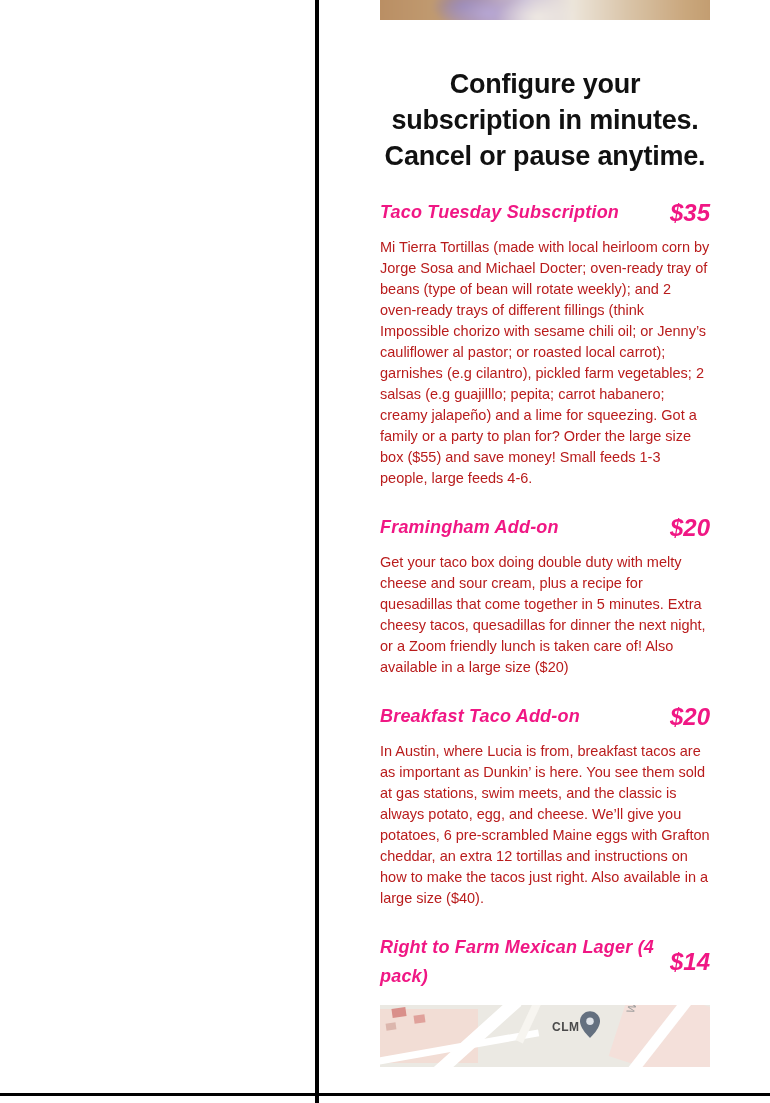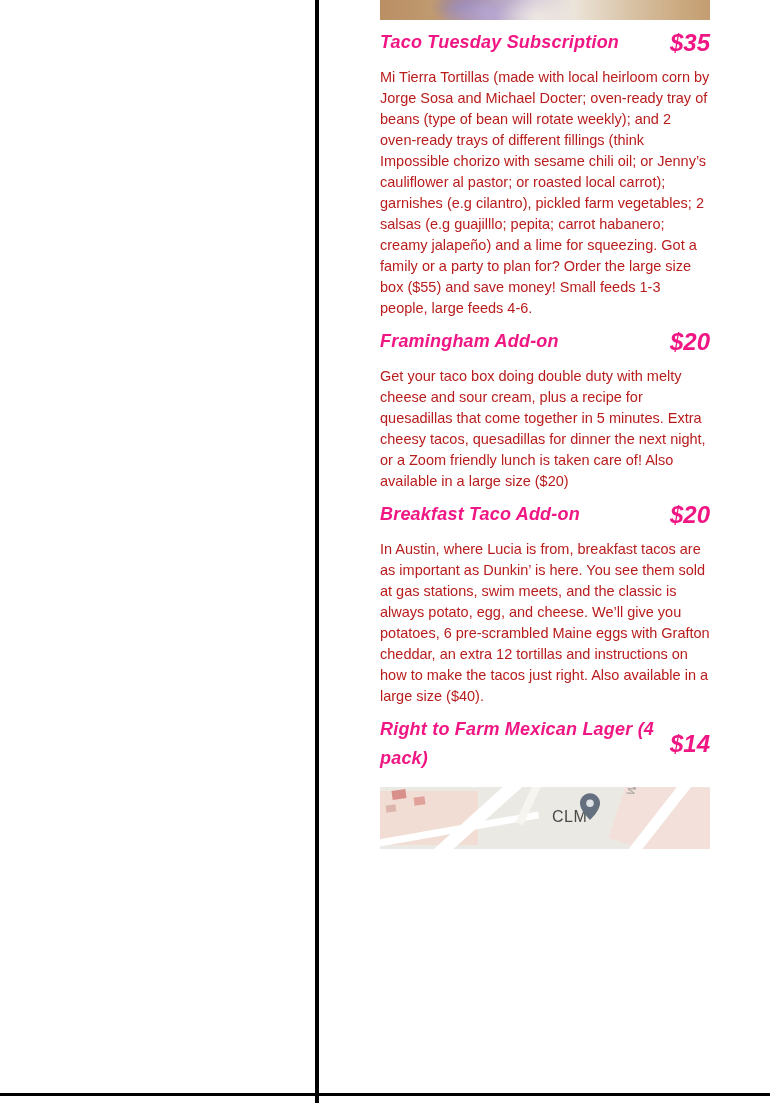--- a/index.html
+++ b/index.html
@@ -30,21 +30,21 @@
   }
 
   .heading {
     margin-top:46px;
     font-size:27px; line-height:36px; font-weight:700;
     letter-spacing:-0.2px; text-align:center; color:#111;
   }
 
   .product-header {
     display:flex; align-items:center; 
-    margin-top:8px; color:#f01784;
+    margin-top:24px; color:#f01784;
   }
   .product-name {
     flex:1; font-size:18px; line-height:29px;
     font-weight:700; font-style:italic; letter-spacing:0.2px;
   }
   .product-price {
     font-size:24px; font-weight:700; font-style:italic; white-space:nowrap;
   }
   .product-desc {
     margin-top:10px;
@@ -59,22 +59,22 @@
   .map .blk1 { position:absolute; left:-12px; top:4px; width:110px; height:54px; background:#f2ddd5; }
   .map .blk2 { position:absolute; left:238px; top:-8px; width:110px; height:78px; background:#f4e0da; transform:rotate(18deg); }
   .map .bld1 { position:absolute; left:12px; top:3px; width:14px; height:9px; background:#d98f8a; transform:rotate(-8deg); }
   .map .bld2 { position:absolute; left:34px; top:10px; width:11px; height:8px; background:#e0a19b; transform:rotate(-8deg); }
   .map .bld3 { position:absolute; left:6px; top:18px; width:10px; height:7px; background:#dcb6ad; transform:rotate(-8deg); }
   .map .road1 { position:absolute; left:86px; top:-24px; width:13px; height:120px; background:#ffffff; transform:rotate(48deg); }
   .map .road2 { position:absolute; left:-20px; top:40px; width:180px; height:7px; background:#ffffff; transform:rotate(-10deg); }
   .map .road3 { position:absolute; left:268px; top:-26px; width:11px; height:130px; background:#ffffff; transform:rotate(38deg); }
   .map .road4 { position:absolute; left:150px; top:-30px; width:8px; height:70px; background:#f7f5f0; transform:rotate(25deg); }
   .map-label-clm {
-    position:absolute; left:172px; top:21px;
-    font-size:16px; color:#4a4a4a; letter-spacing:0.5px;
+    position:absolute; left:172px; top:15px;
+    font-size:12px; color:#4a4a4a; letter-spacing:0.5px;font-weight:bold;
   }
   .map-street {
     position:absolute; left:244px; top:6px;
     font-size:11px; color:#9a9a9a; letter-spacing:0.3px;
     transform:rotate(-72deg); transform-origin:left top; white-space:nowrap;
   }
   .map-pin { position:absolute; left:200px; top:6px; width:20px; height:27px; }
 </style>
 </head>
 <body>
@@ -82,20 +82,21 @@
 <div class="canvas">
 
   <div class="vline"></div>
 
   <div class="content">
 
     <div class="hero">
       <div class="hero-inner"></div>
     </div>
 
+    <h1 class="heading">Configure your subscription in minutes. Cancel or pause anytime.</h1>
 
     <section>
       <div class="product-header">
         <h3 class="product-name">Taco Tuesday Subscription</h3>
         <span class="product-price">$35</span>
       </div>
       <p class="product-desc">Mi Tierra Tortillas (made with local heirloom corn by Jorge Sosa and Michael Docter; oven-ready tray of beans (type of bean will rotate weekly); and 2 oven-ready trays of different fillings (think Impossible chorizo with sesame chili oil; or Jenny’s cauliflower al pastor; or roasted local carrot); garnishes (e.g cilantro), pickled farm vegetables; 2 salsas (e.g guajilllo; pepita; carrot habanero; creamy jalapeño) and a lime for squeezing. Got a family or a party to plan for? Order the large size box ($55) and save money! Small feeds 1-3 people, large feeds 4-6.</p>
     </section>
 
     <section>

